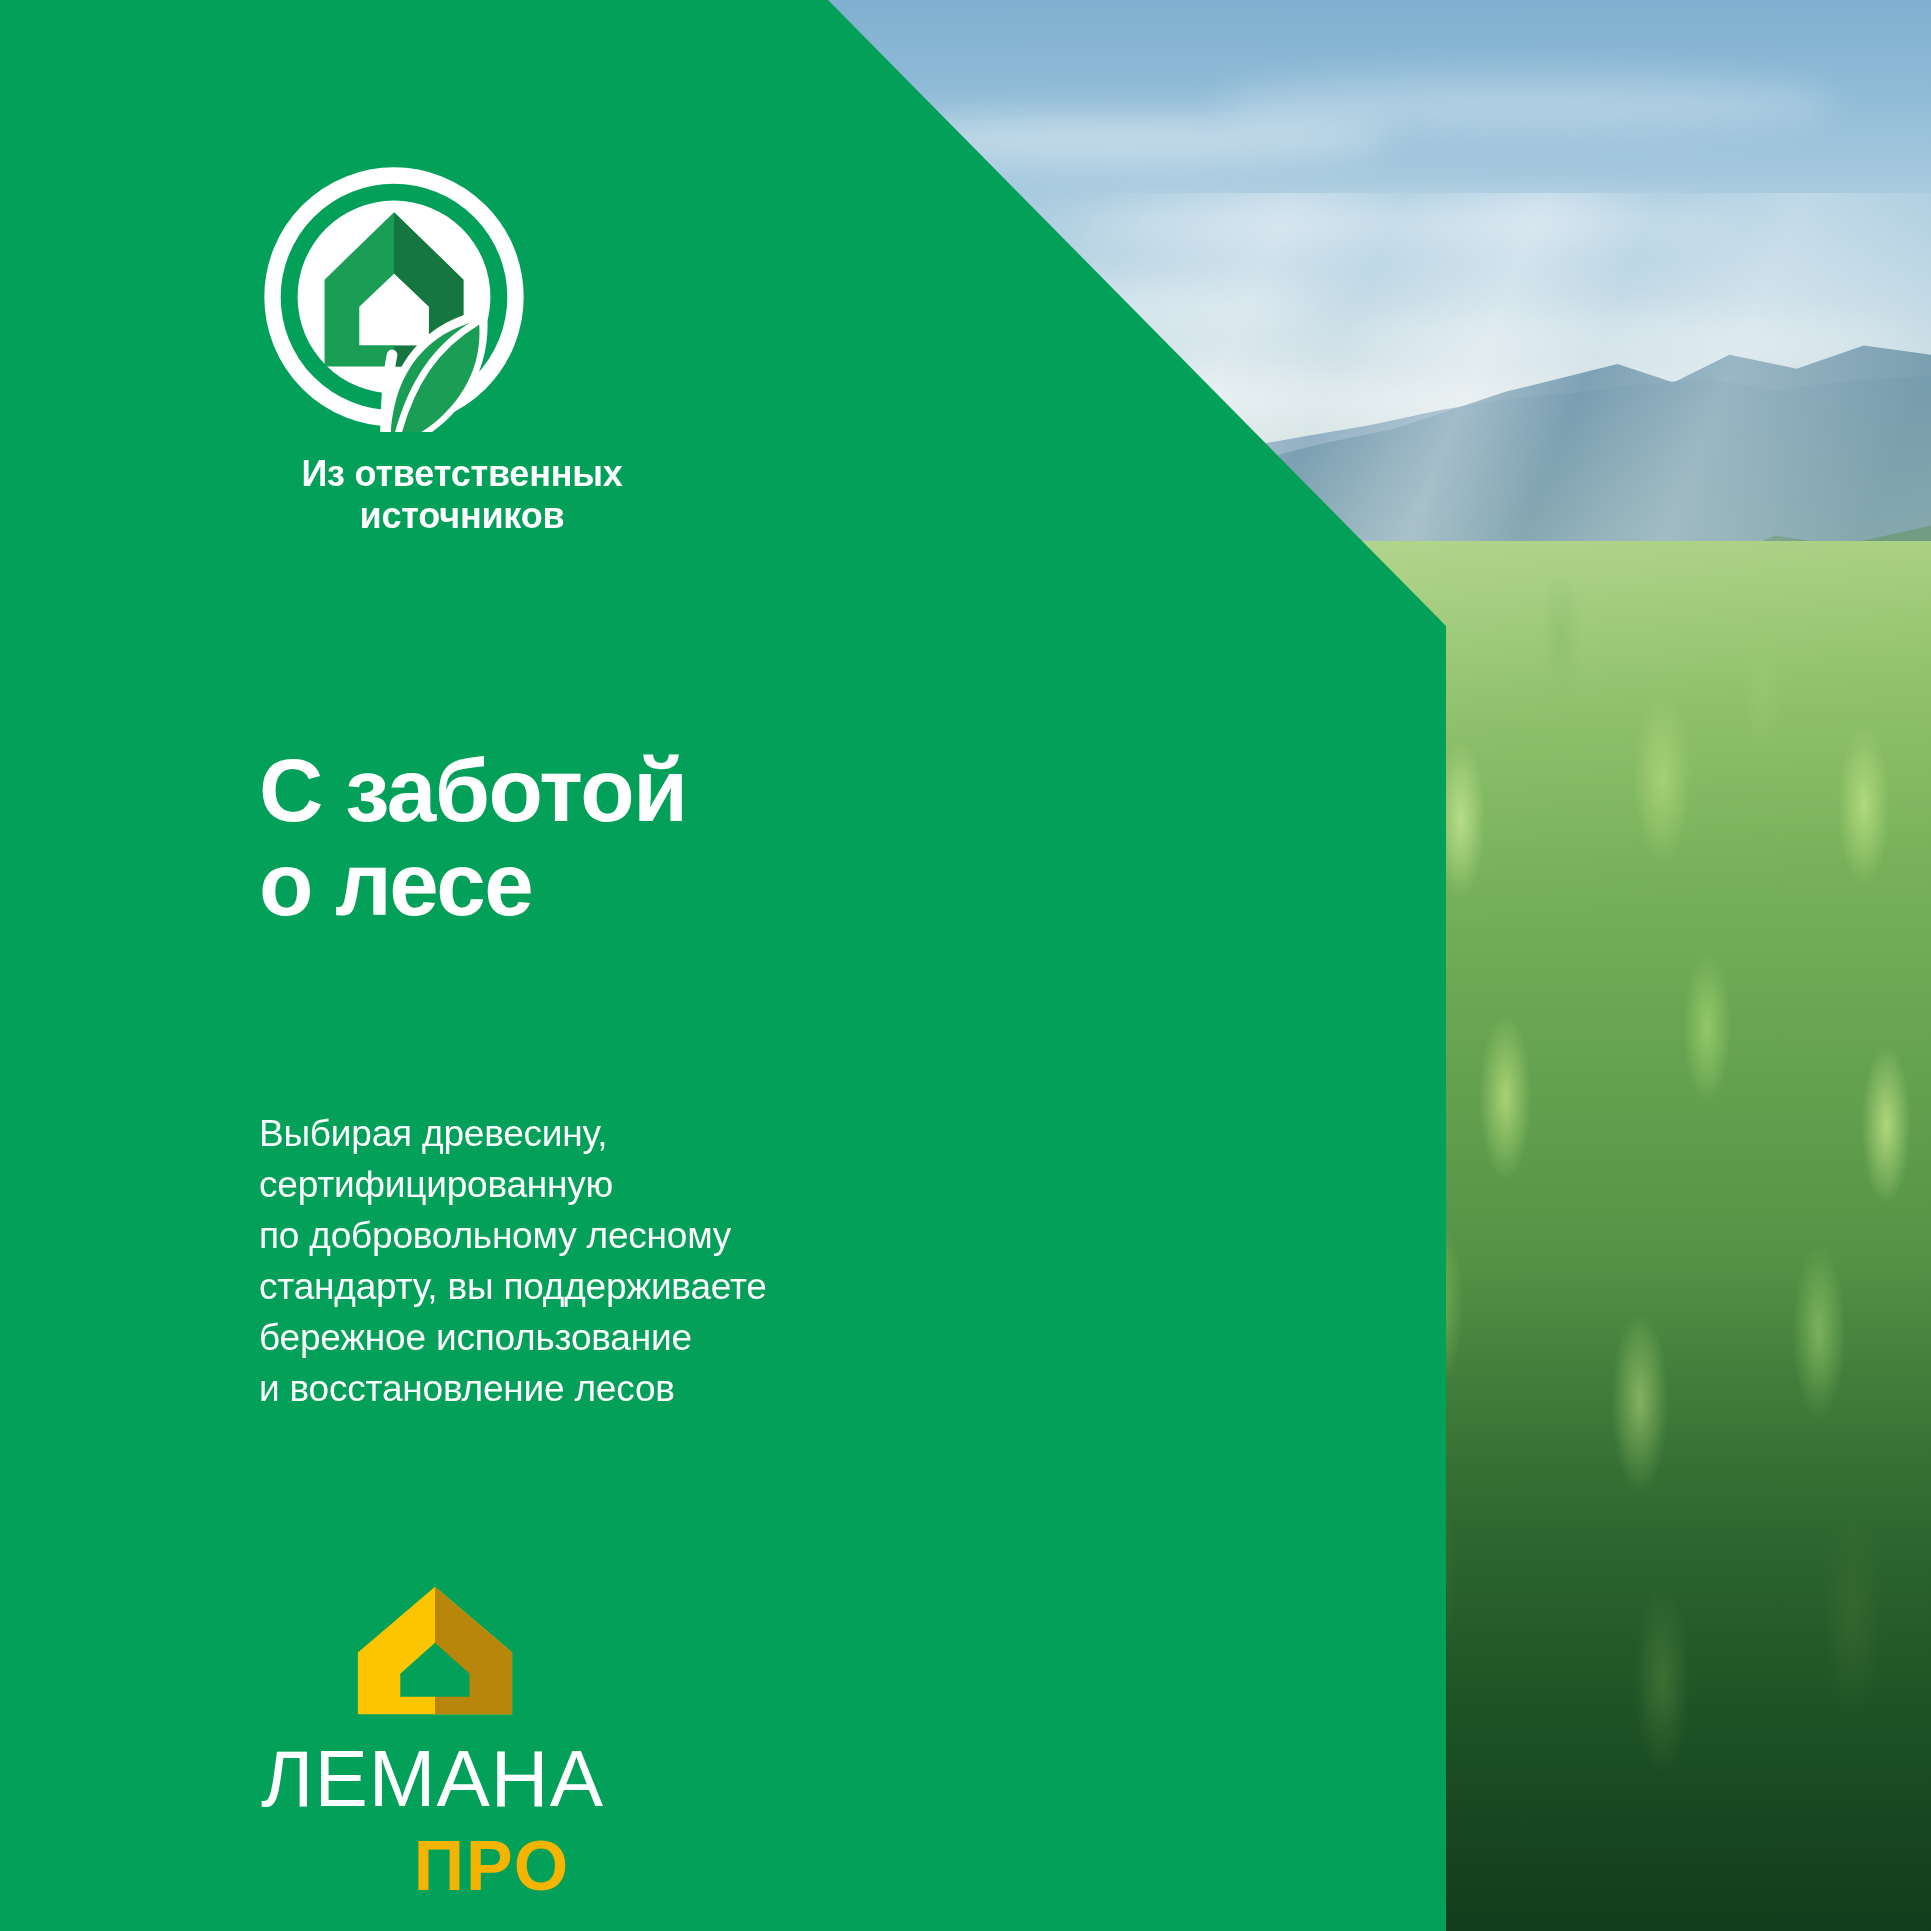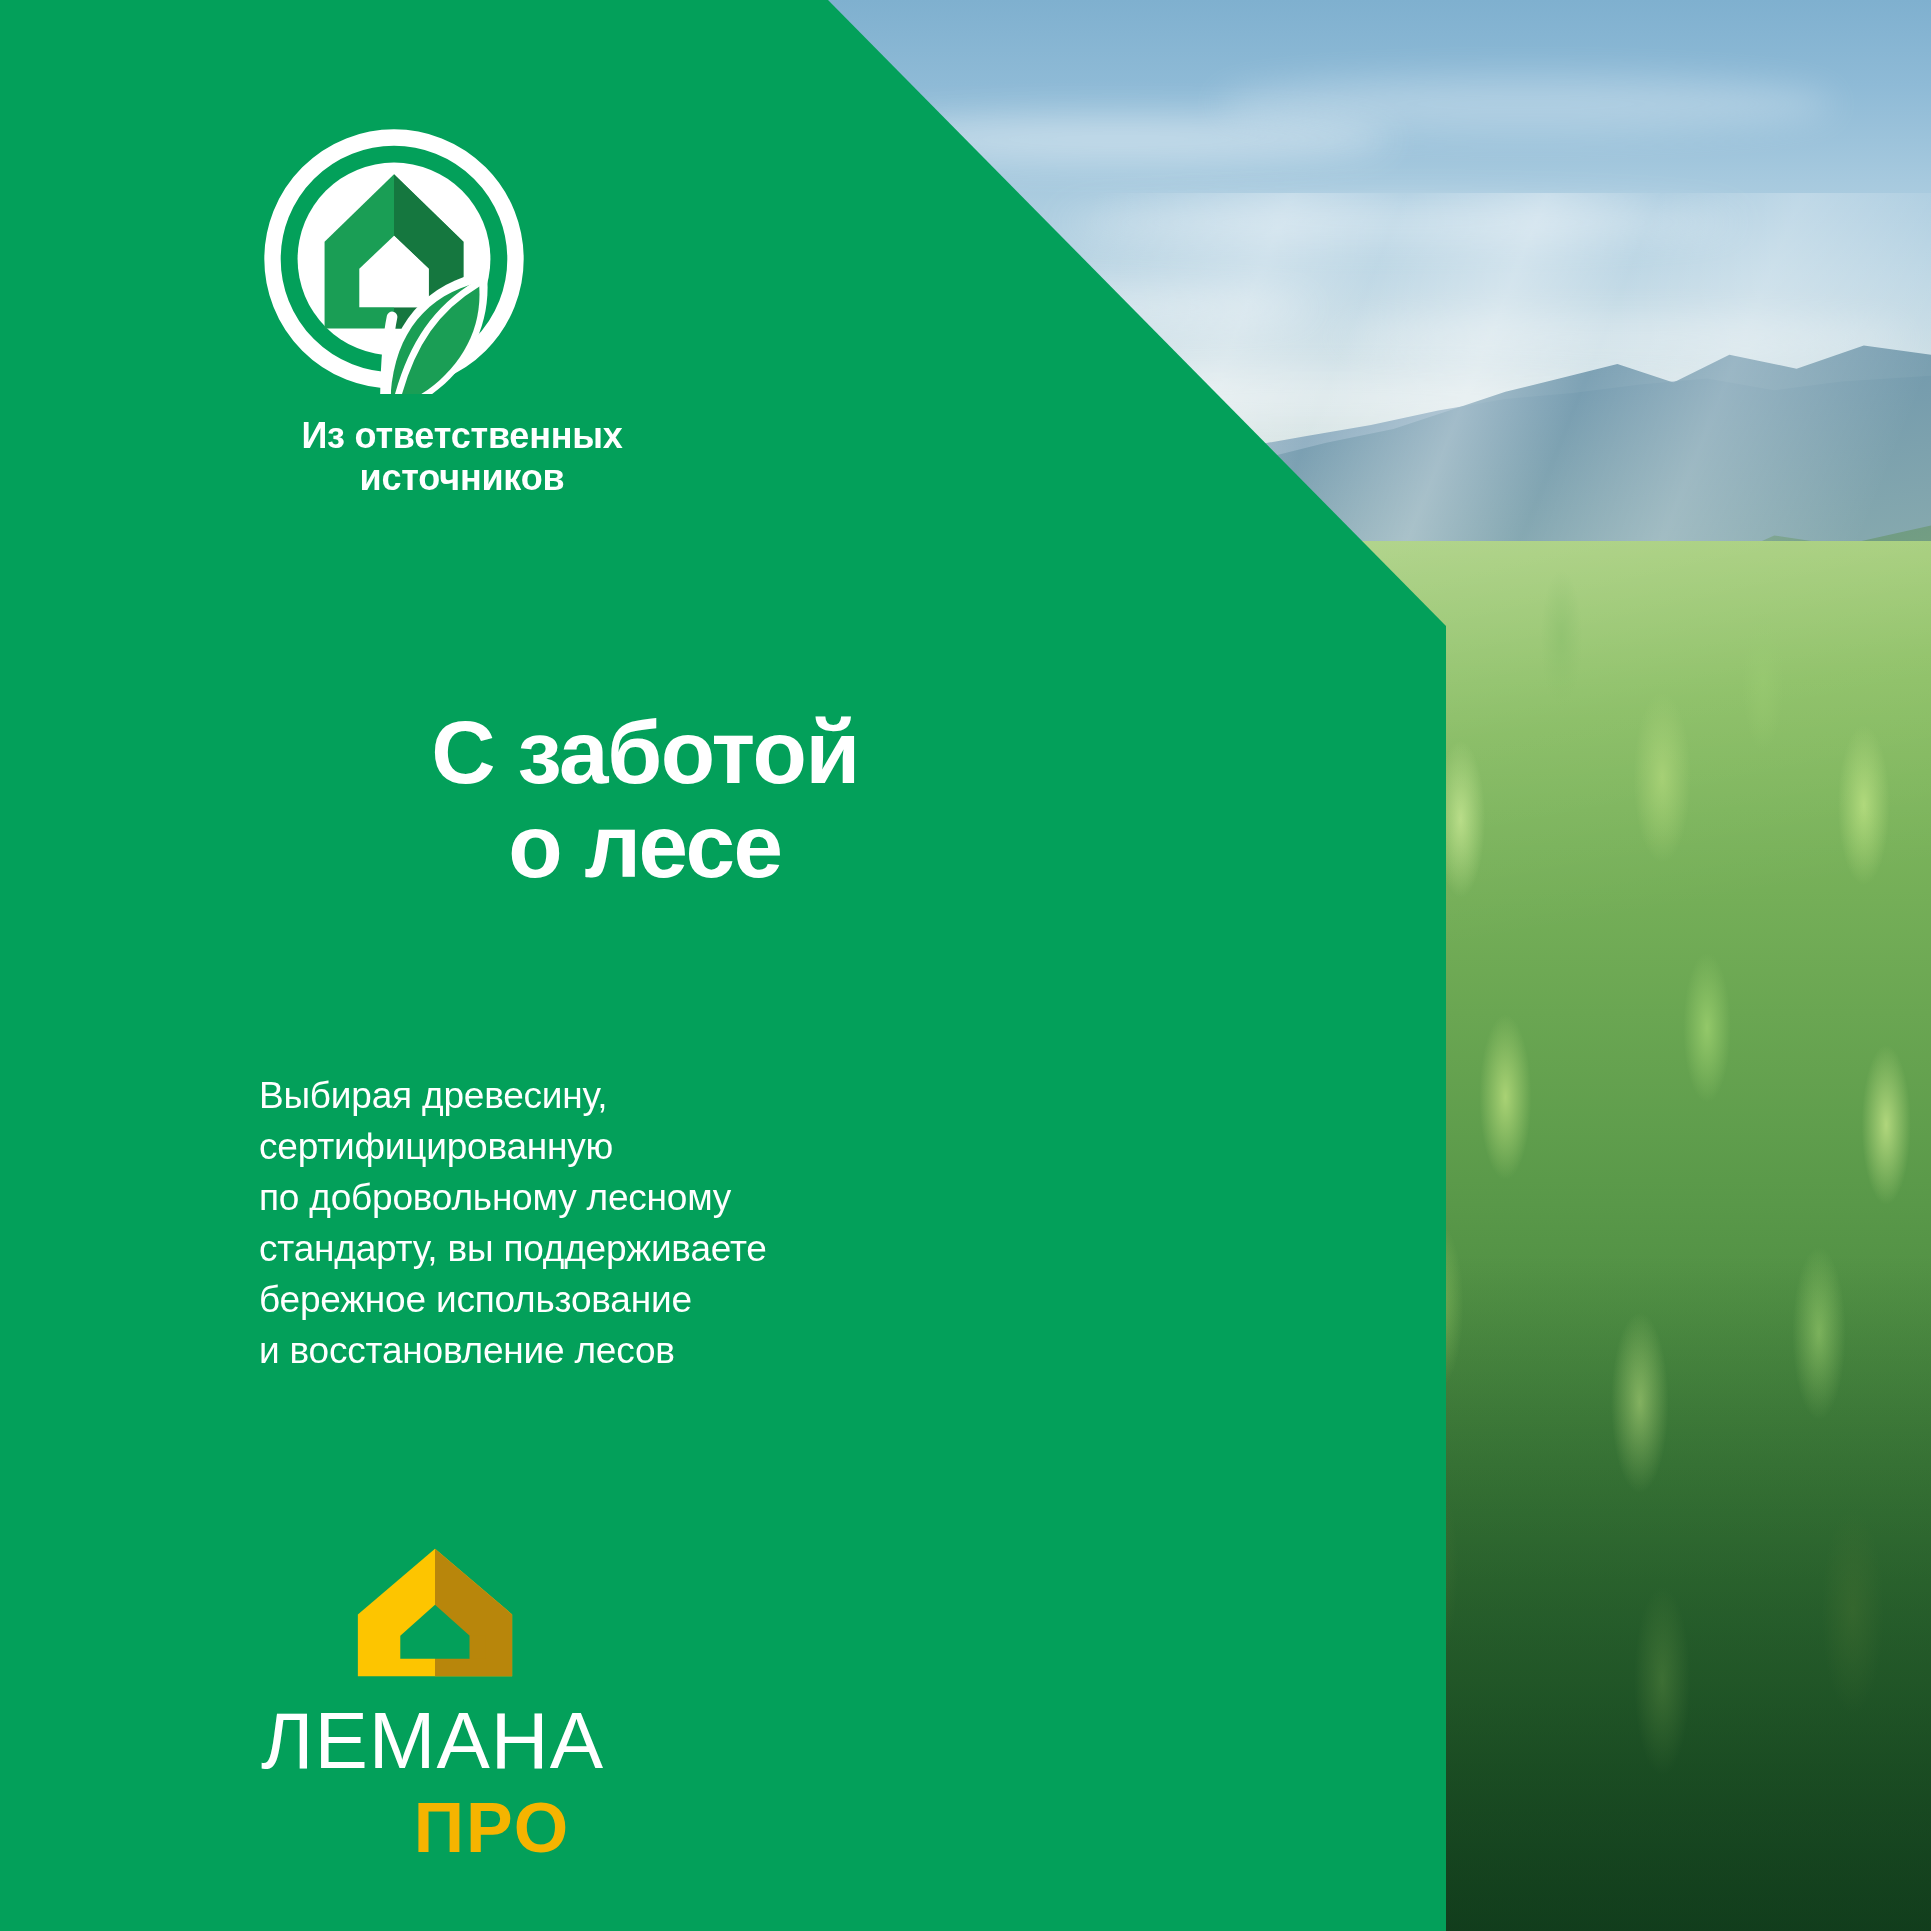--- a/index.html
+++ b/index.html
@@ -171,20 +171,21 @@
     
     clip-path: polygon(0 0, 828px 0, 1446px 626px, 1446px 1931px, 0 1931px);
     z-index: 3;
   }
 
   
   .content {
     position: absolute;
     inset: 0;
     z-index: 4;
+    margin-top: 38px;
   }
 
   
   .emblem {
     position: absolute;
     left: 259px;
     top: 124px;
     width: 270px;
     height: 270px;
   }
@@ -208,21 +209,20 @@
     position: absolute;
     left: 259px;
     top: 645px;
     width: 772px;
     color: #ffffff;
     font-size: 89px;
     font-weight: bold;
     line-height: 1.06;
     letter-spacing: -1.4px;
     white-space: pre-line;
-    text-align: center;
   }
 
   
   .body-copy {
     position: absolute;
     left: 259px;
     top: 1033px;
     width: 792px;
     color: #ffffff;
     font-size: 37px;

